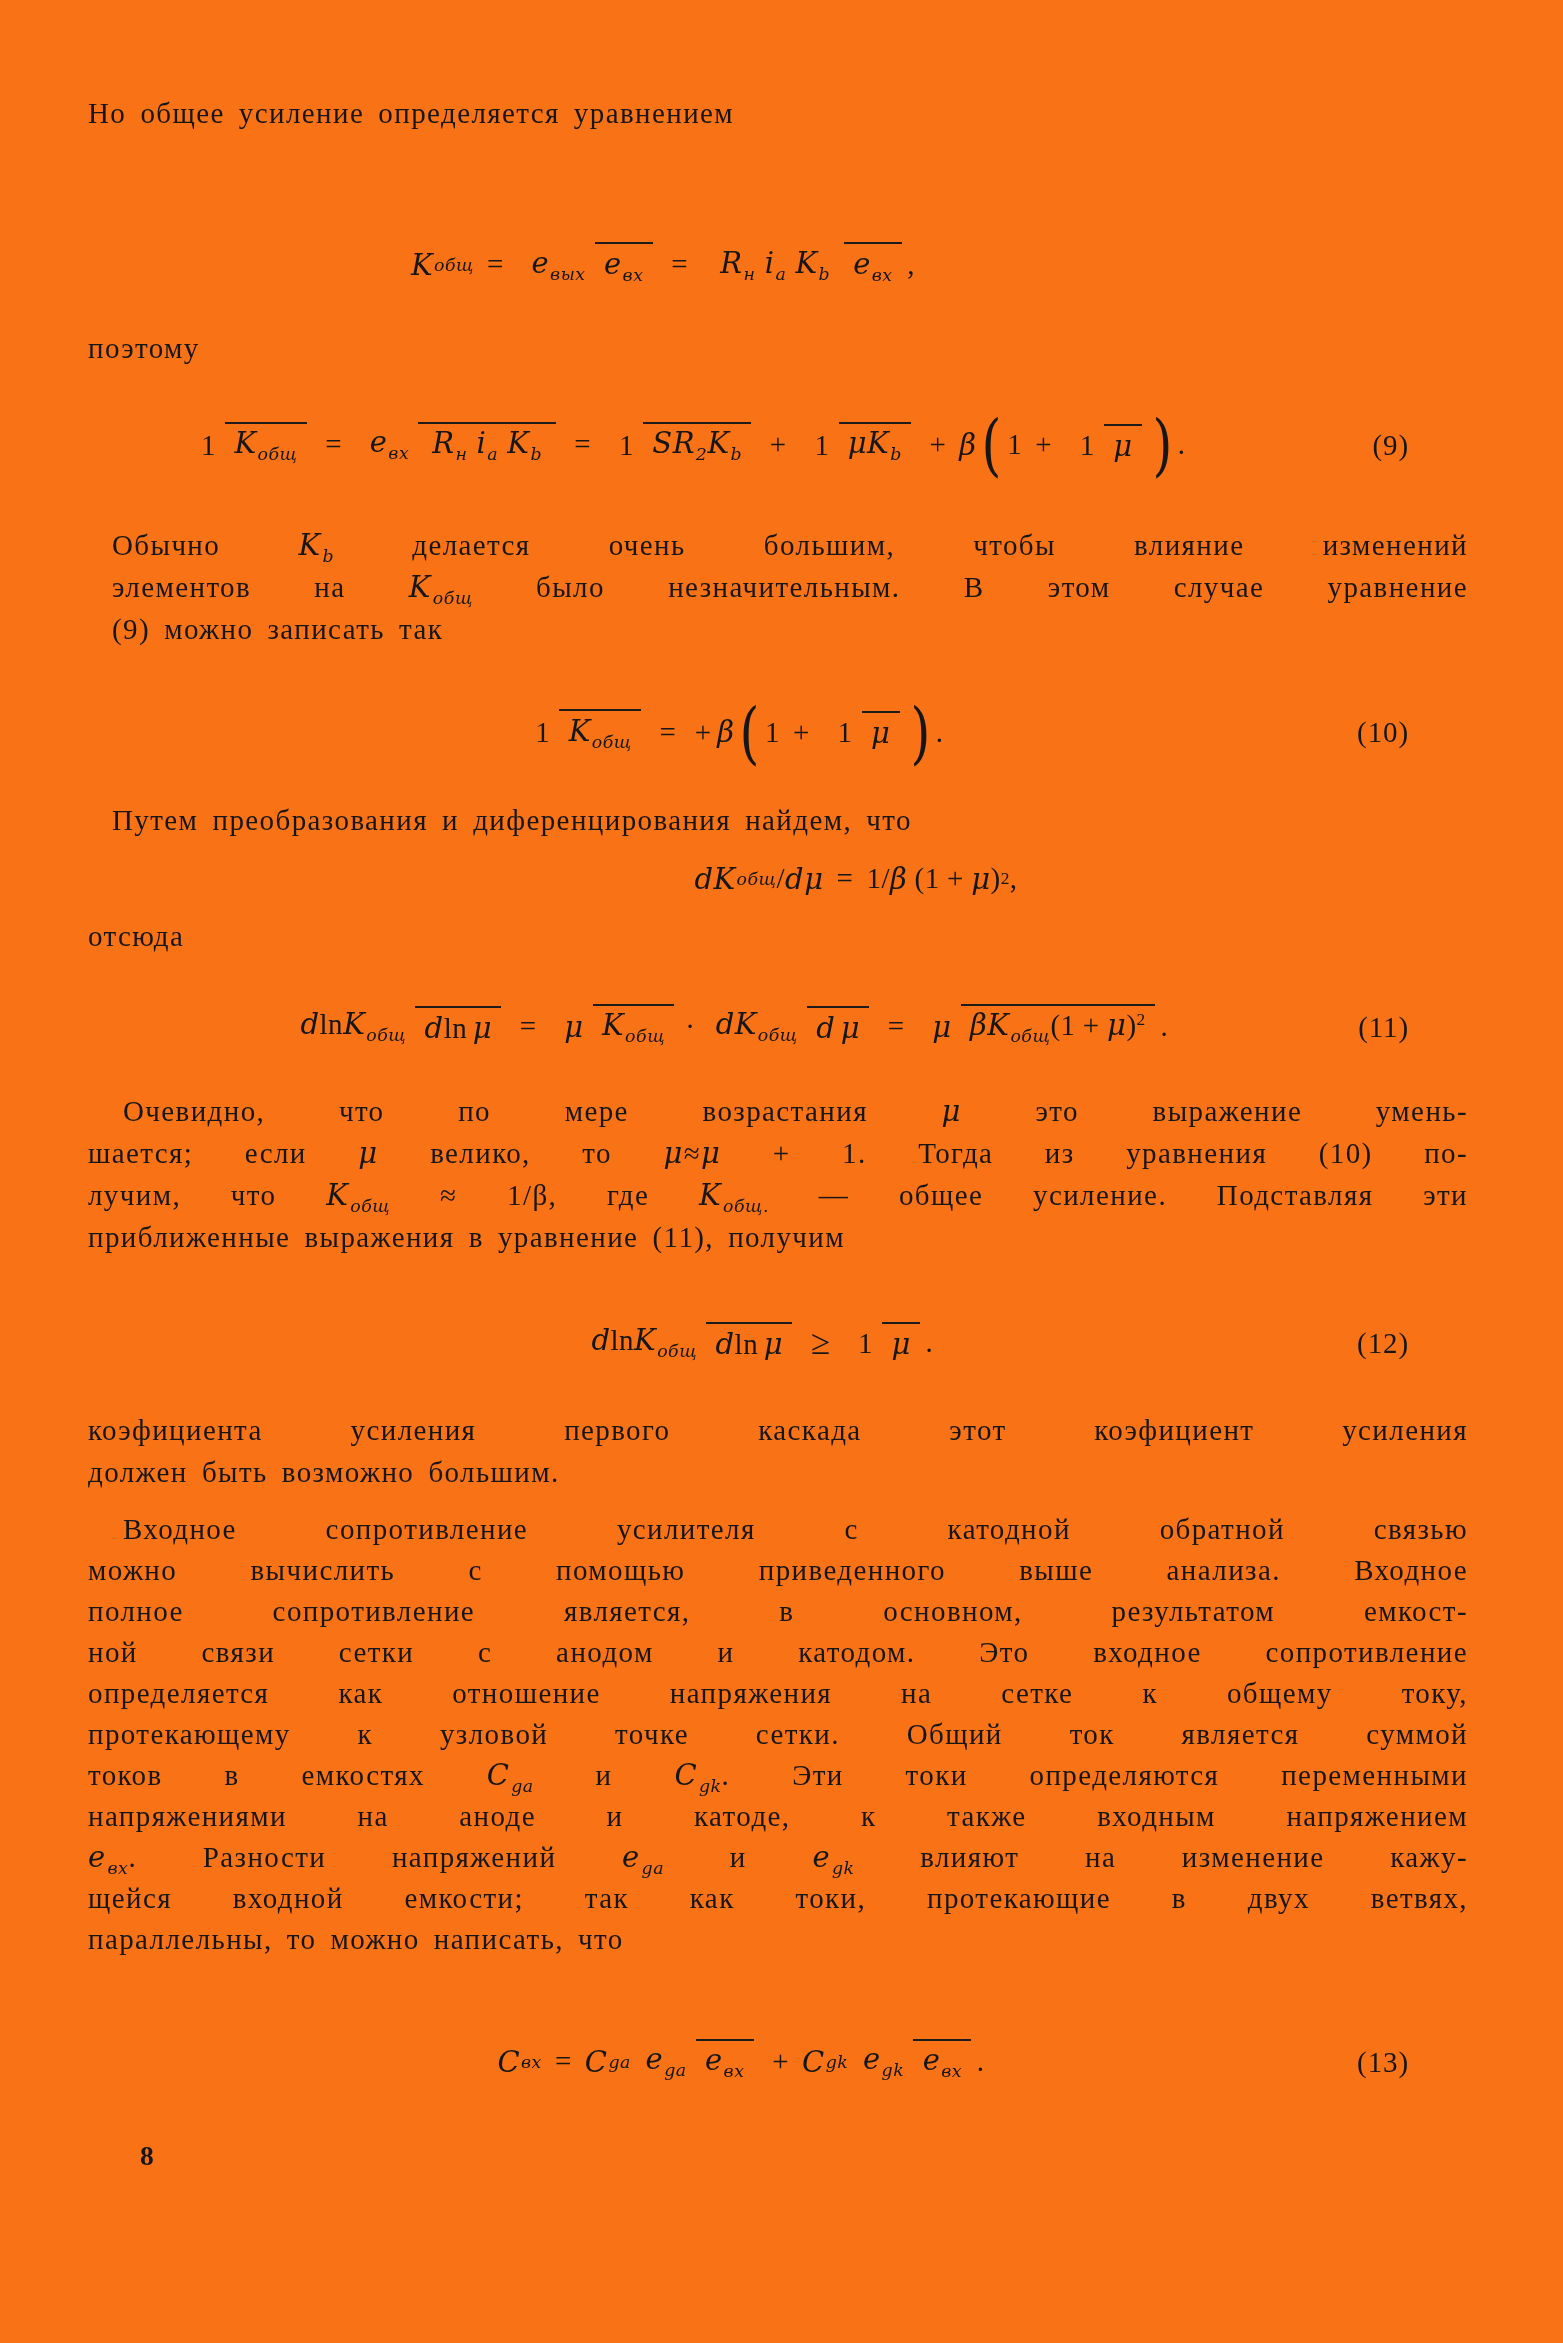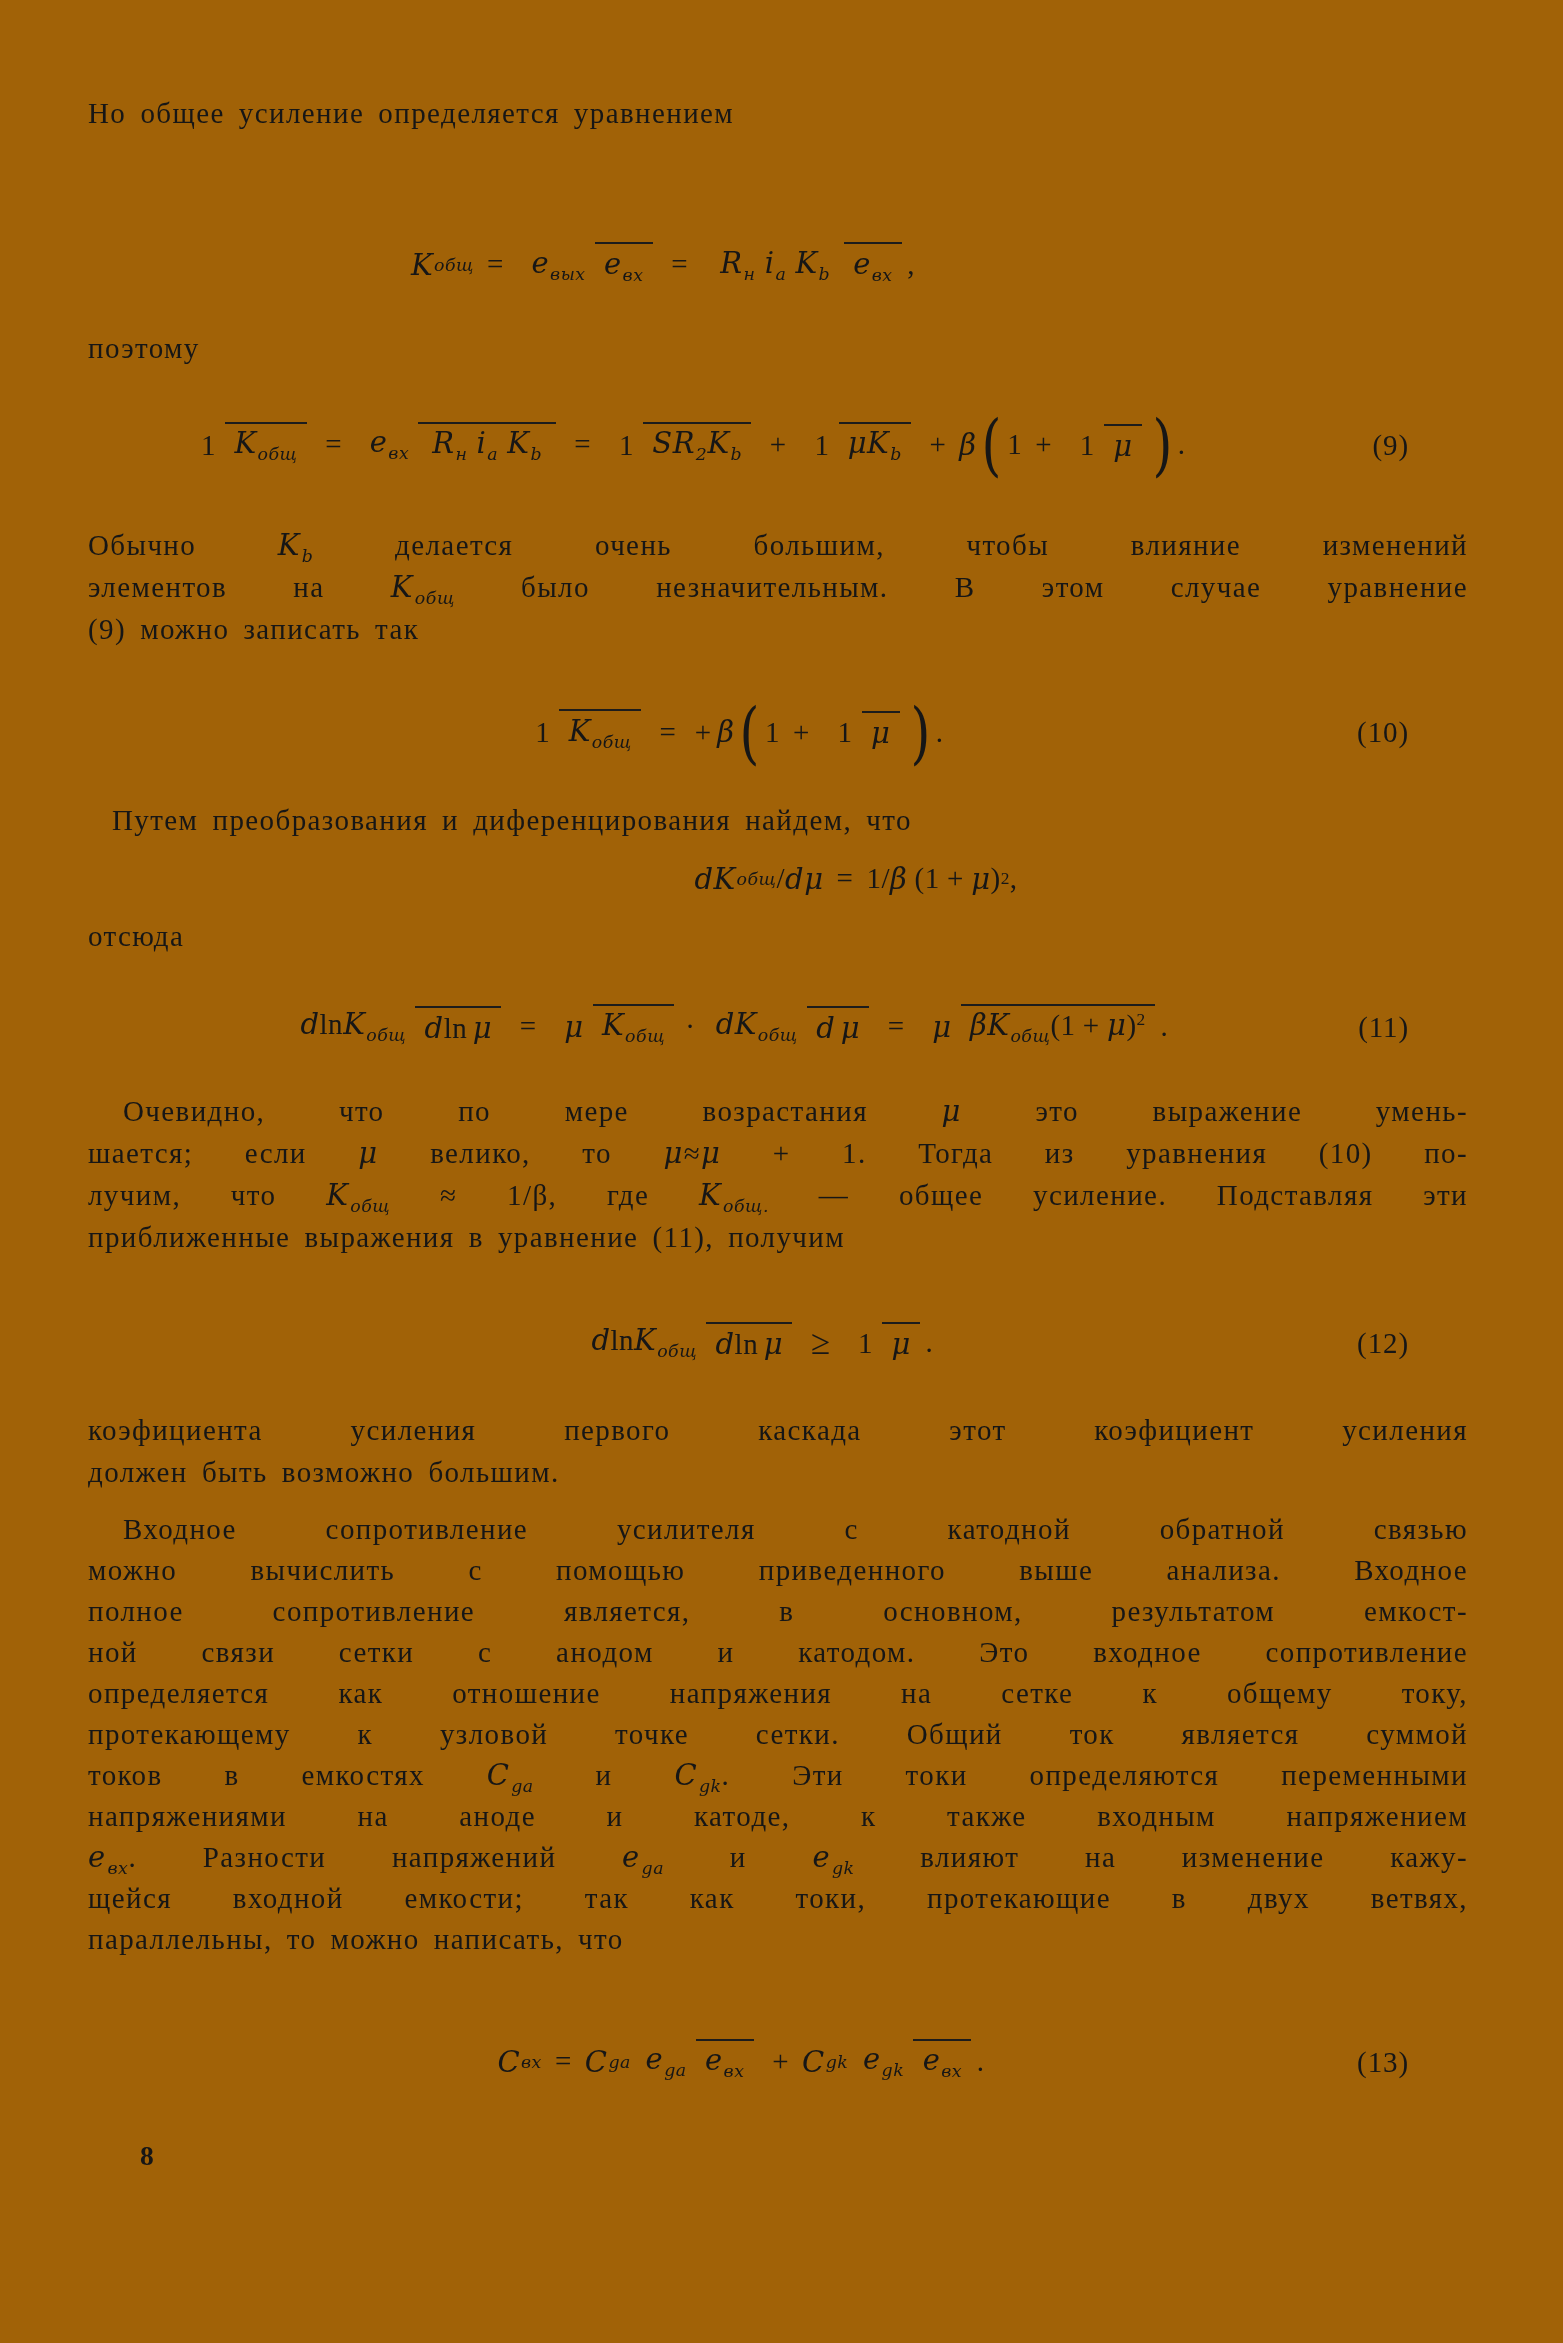--- a/index.html
+++ b/index.html
@@ -1,16 +1,16 @@
 <!DOCTYPE html>
 <html style="font-size:14.7px"><head>
 <meta charset="utf-8">
 <style>
   html,body{margin:0;padding:0;background:#f2f1ee;}
-  .page{position:relative;width:1564px;height:2344px;background:#a16207;color:#161616;
+  .page{position:relative;width:1564px;height:2344px;background:#f97316;color:#161616;
         font-family:"Liberation Serif",serif;font-size:29px;box-sizing:border-box;
         padding:92px 96px 0 88px;letter-spacing:1.4px;word-spacing:5.5px;}
   .ln{height:42px;line-height:42px;}
   .p7 .ln{height:41px;line-height:41px;}
   .j{text-align:justify;text-align-last:justify;}
   .ind{text-indent:35px;}
   .ind26{text-indent:24px;}
   .mv{font-style:italic;font-family:"DejaVu Serif",serif;}
   .rm{font-style:normal;}
   .sub{font-size:0.60em;font-style:italic;font-family:"DejaVu Serif",serif;vertical-align:-0.40em;letter-spacing:0.5px;margin-left:0.9px;}
@@ -84,21 +84,21 @@
         <span class="frac">
           <span class="num rm">1</span>
           <span class="den mv">μ</span>
         </span>
         <span class="bp">)</span>
         <span class="rm">.</span>
       </span>
     <span class="eqlabel">(9)</span>
   </div>
 
-  <div style="margin-top:26px;">
+  <div style="margin-top:26px;margin-left:24px;">
     <div class="ln j"><span>Обычно </span><span class="mv">K</span><span class="sub">b</span><span> делается очень большим, чтобы влияние изменений</span></div>
     <div class="ln j"><span>элементов на </span><span class="mv">K</span><span class="sub">общ</span><span> было незначительным. В этом случае уравнение</span></div>
     <div class="ln">(9) можно записать так</div>
   </div>
 
   <div class="eqrow" style="margin-top:32px;min-height:101px;">
     <span class="eqbody" style="left:-46px;">
         <span class="frac">
           <span class="num rm">1</span>
           <span class="den"><span class="mv">K</span><span class="sub">общ</span></span>

